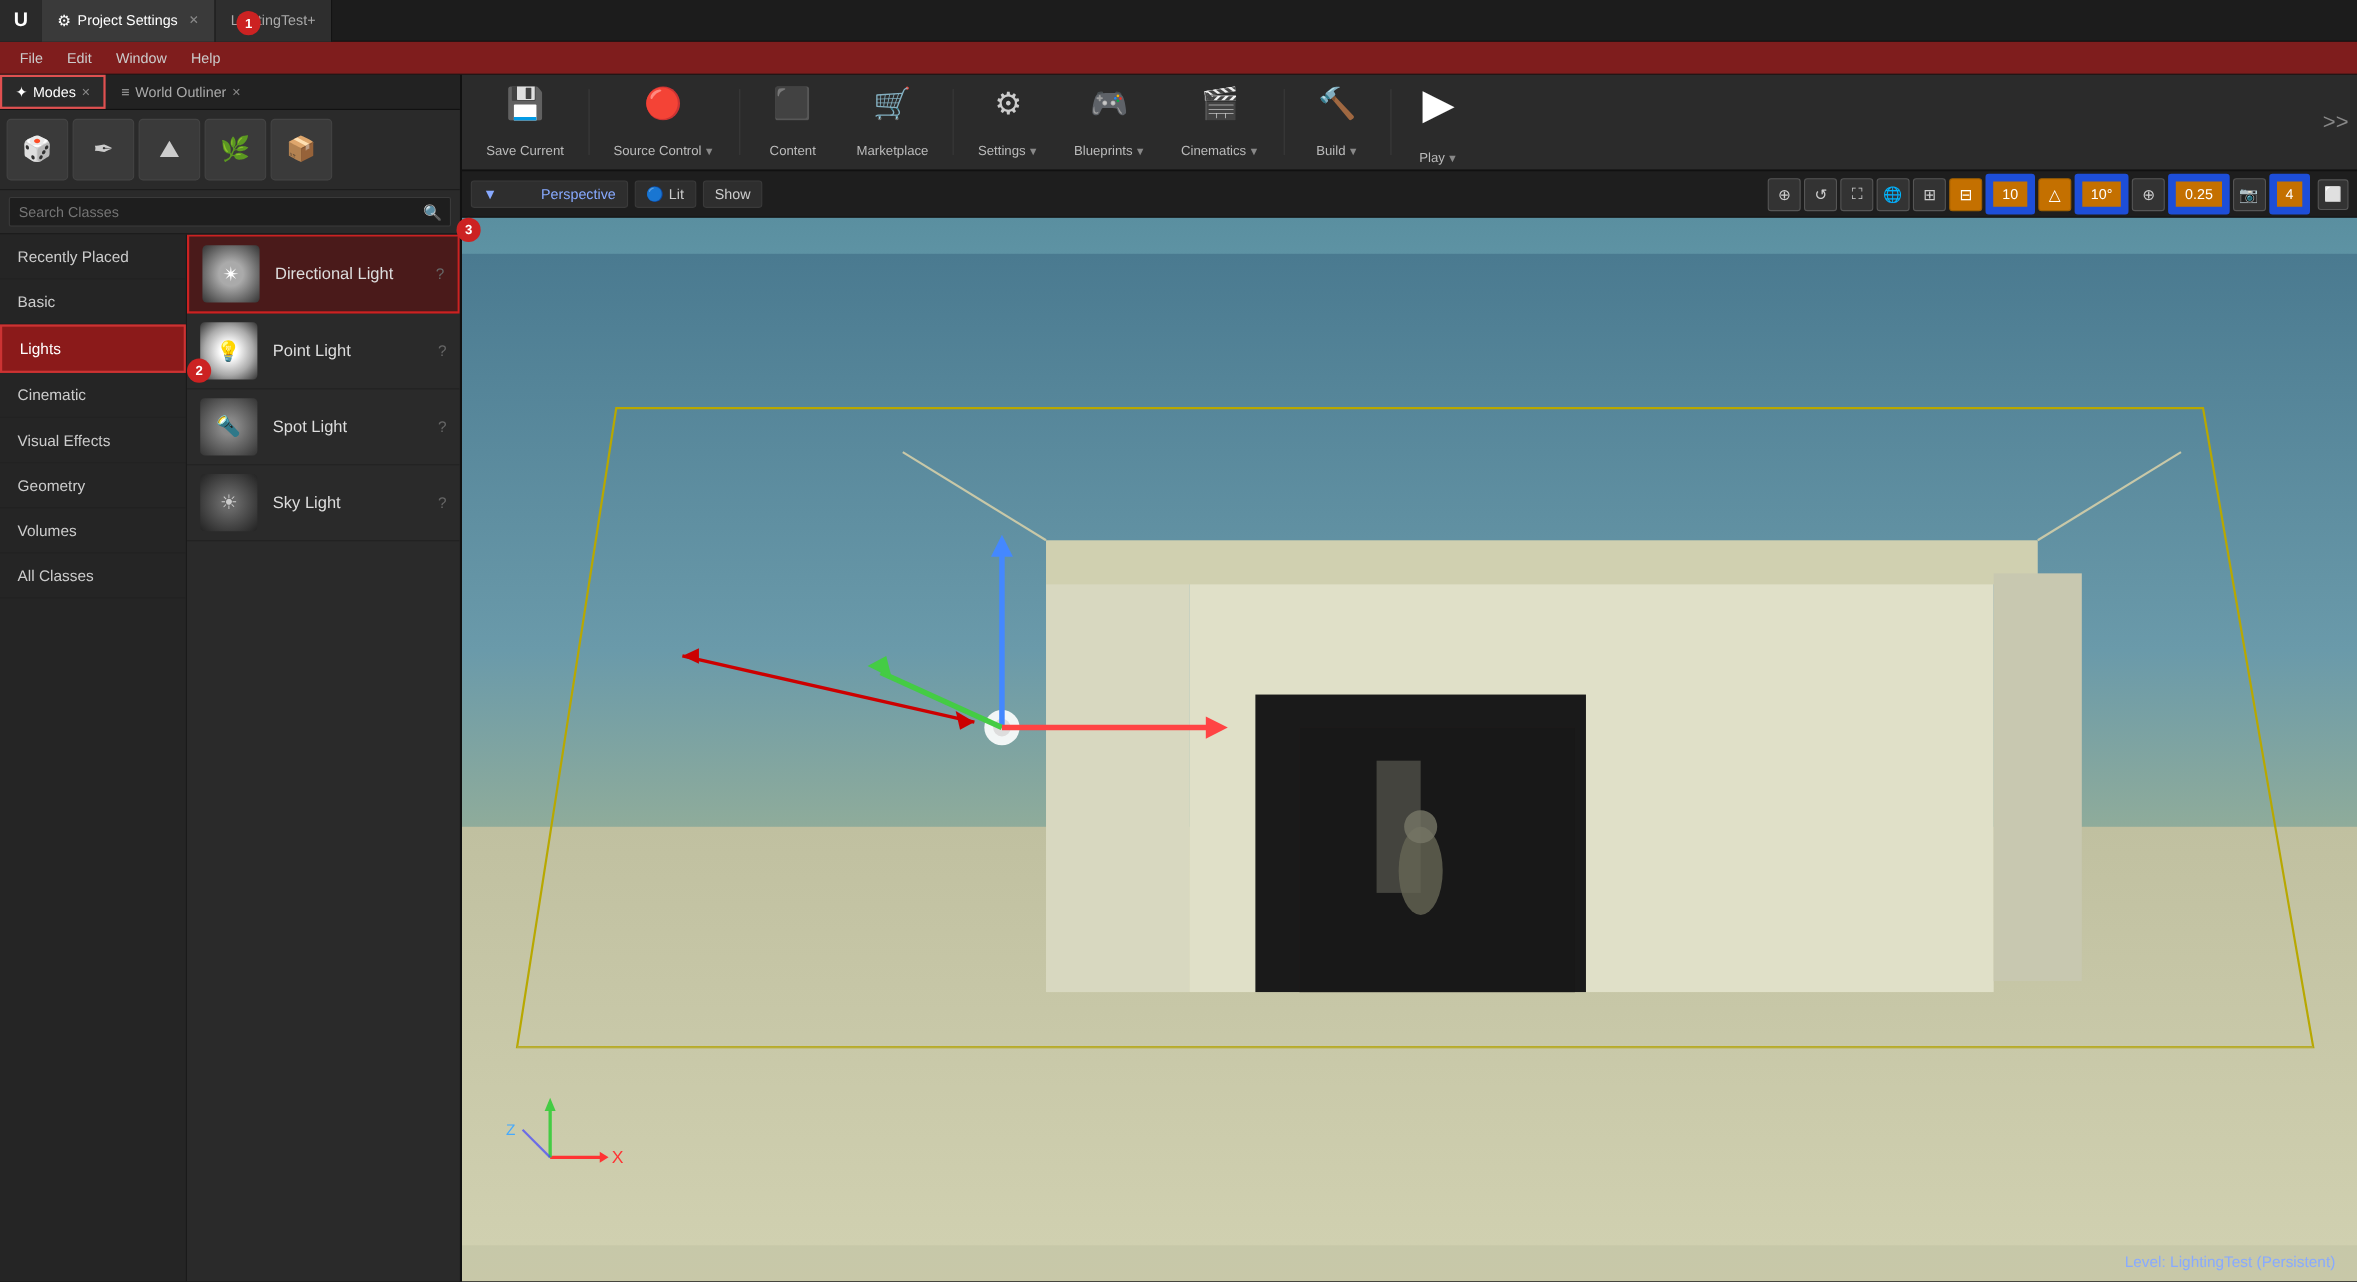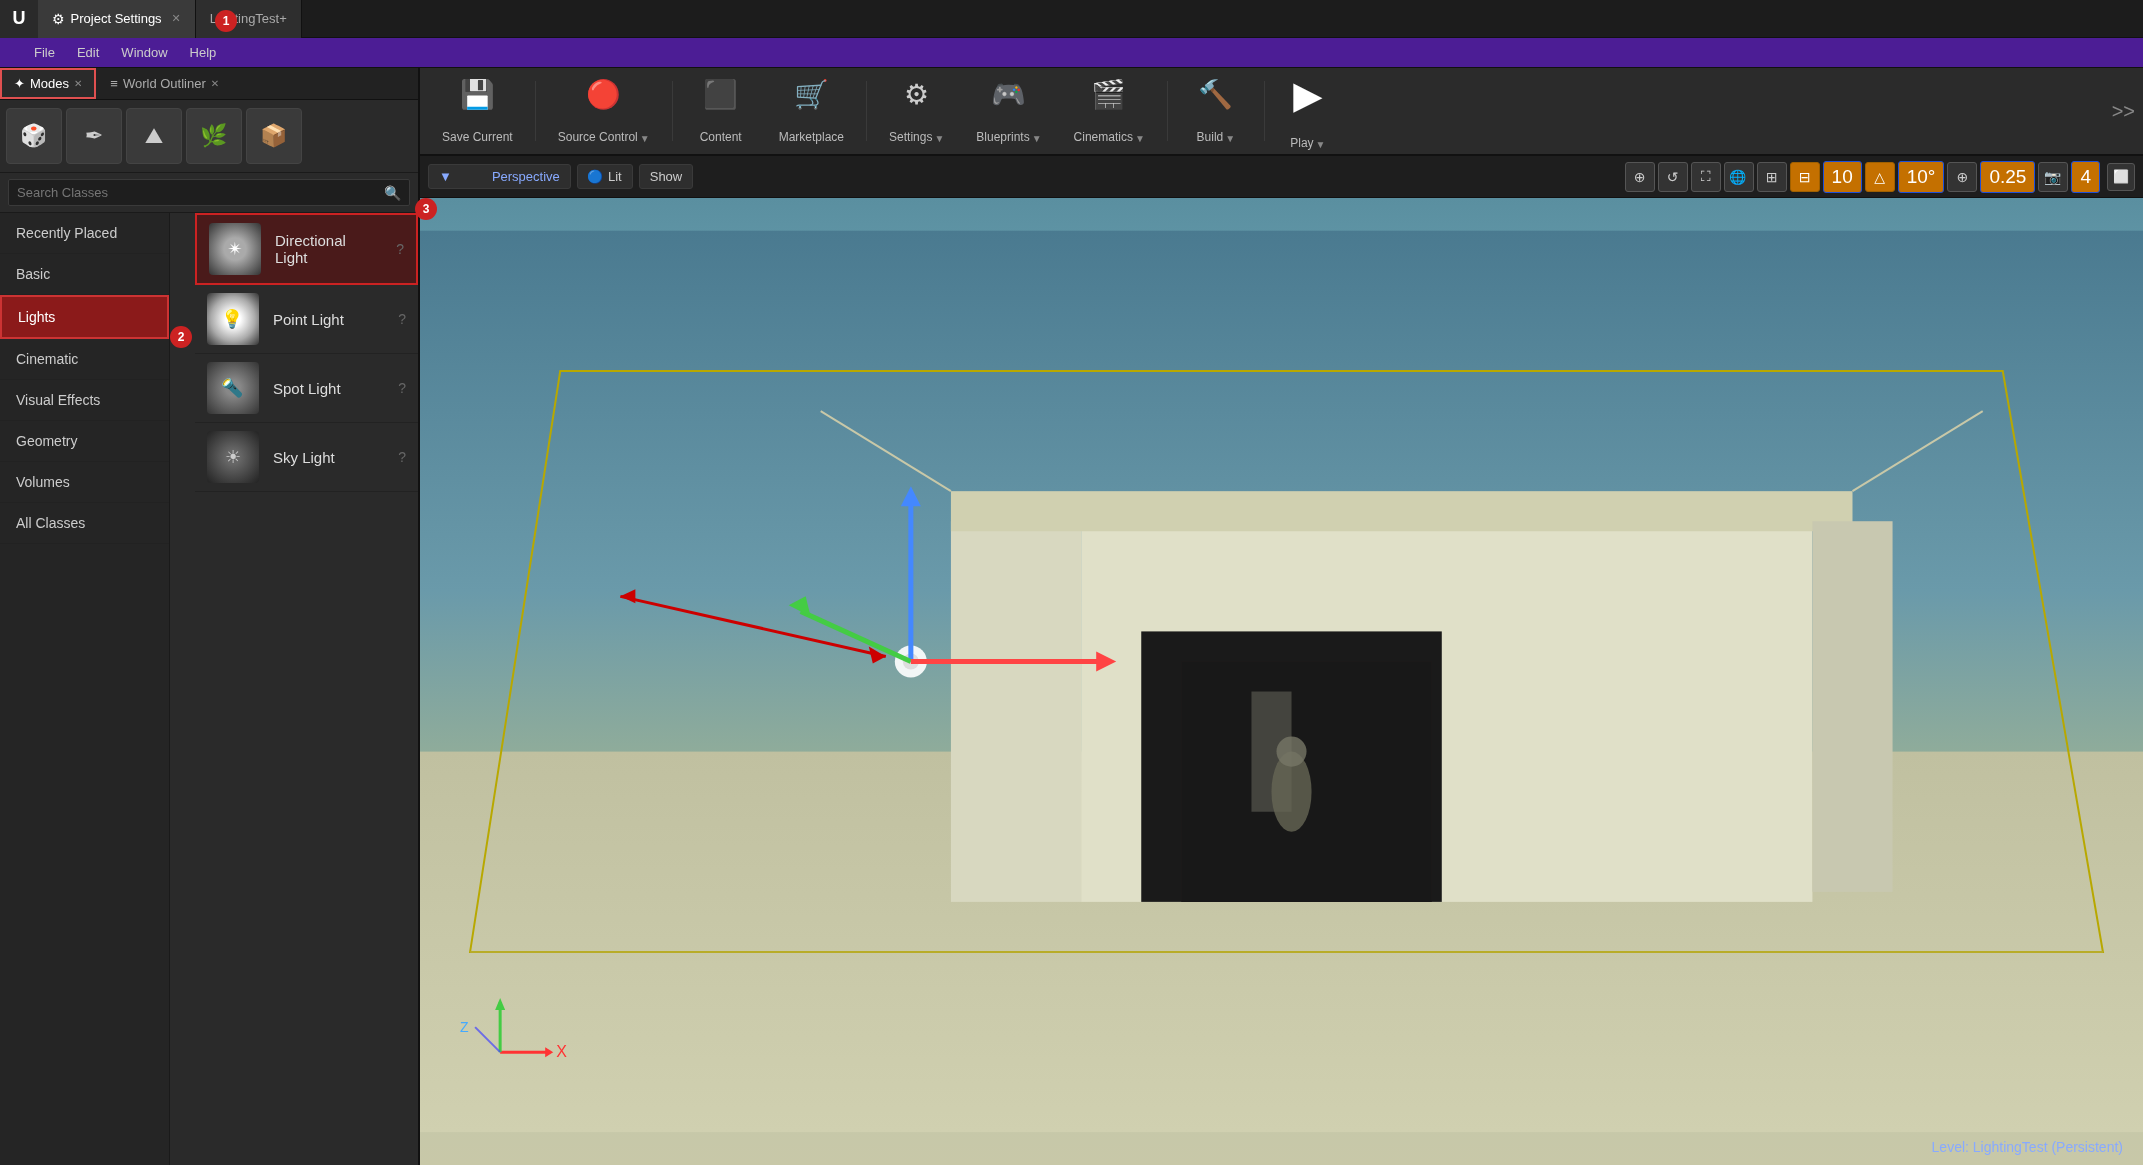--- a/index.html
+++ b/index.html
@@ -53,25 +53,25 @@
       font-size: 11px;
       color: #888;
       margin-left: 4px;
     }
     .tab-icon {
       font-size: 14px;
     }
 
     
     #menu-bar {
-      background: #4c1d95;
+      background: #7f1d1d;
       height: 30px;
       display: flex;
       align-items: center;
-      padding: 0 24px;
+      padding: 0 8px;
       gap: 2px;
       border-bottom: 1px solid #111;
     }
     .menu-item {
       padding: 4px 10px;
       color: #ccc;
       cursor: pointer;
       font-size: 13px;
     }
 
@@ -214,21 +214,20 @@
       margin-left: auto;
       color: #666;
       font-size: 14px;
     }
 
     
     #left-panel-inner {
       display: flex;
       flex: 1;
       overflow: hidden;
-      gap: 25px;
     }
     #categories-col {
       width: 170px;
       background: #252525;
       border-right: 1px solid #1a1a1a;
       flex-shrink: 0;
       overflow-y: auto;
     }
     #items-col {
       flex: 1;
@@ -332,23 +331,23 @@
       color: #ccc;
     }
     .vp-icon-btn.grid {
       background: #c47000;
     }
     .vp-number-btn {
       background: #c47000;
       border-radius: 3px;
       padding: 4px 8px;
       color: #fff;
-      font-size: 19px;
-      cursor: pointer;
-      border: 1px solid #1d4ed8;
+      font-size: 13px;
+      cursor: pointer;
+      border: 7px solid #1d4ed8;
     }
     .vp-icon-row {
       display: flex;
       gap: 3px;
       align-items: center;
     }
     .vp-expand-btn {
       background: #333;
       border: 1px solid #555;
       color: #ccc;

